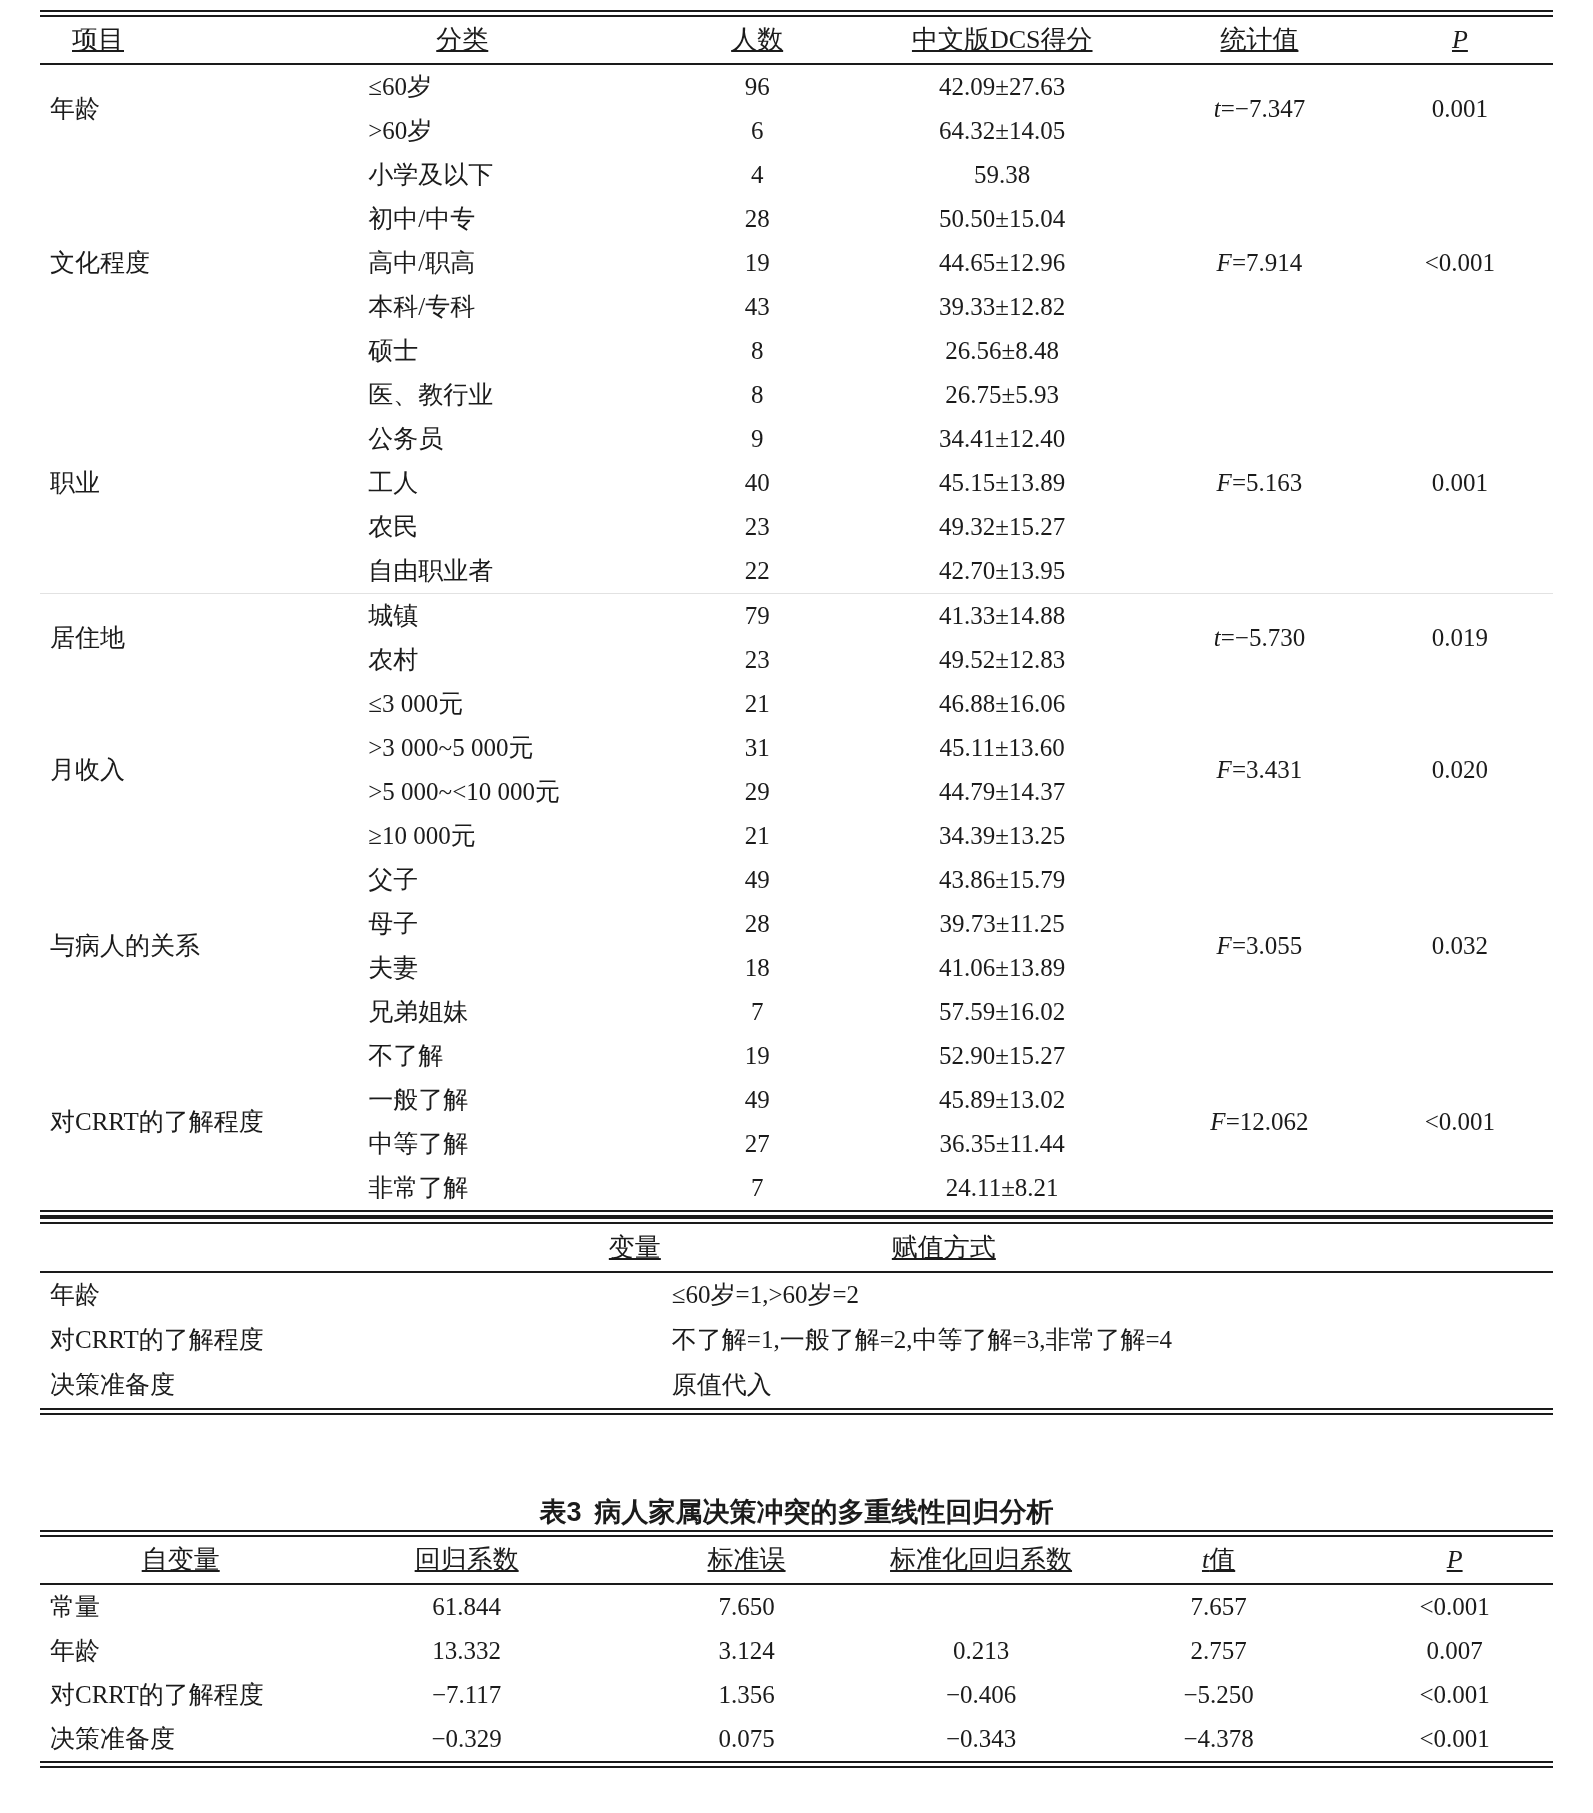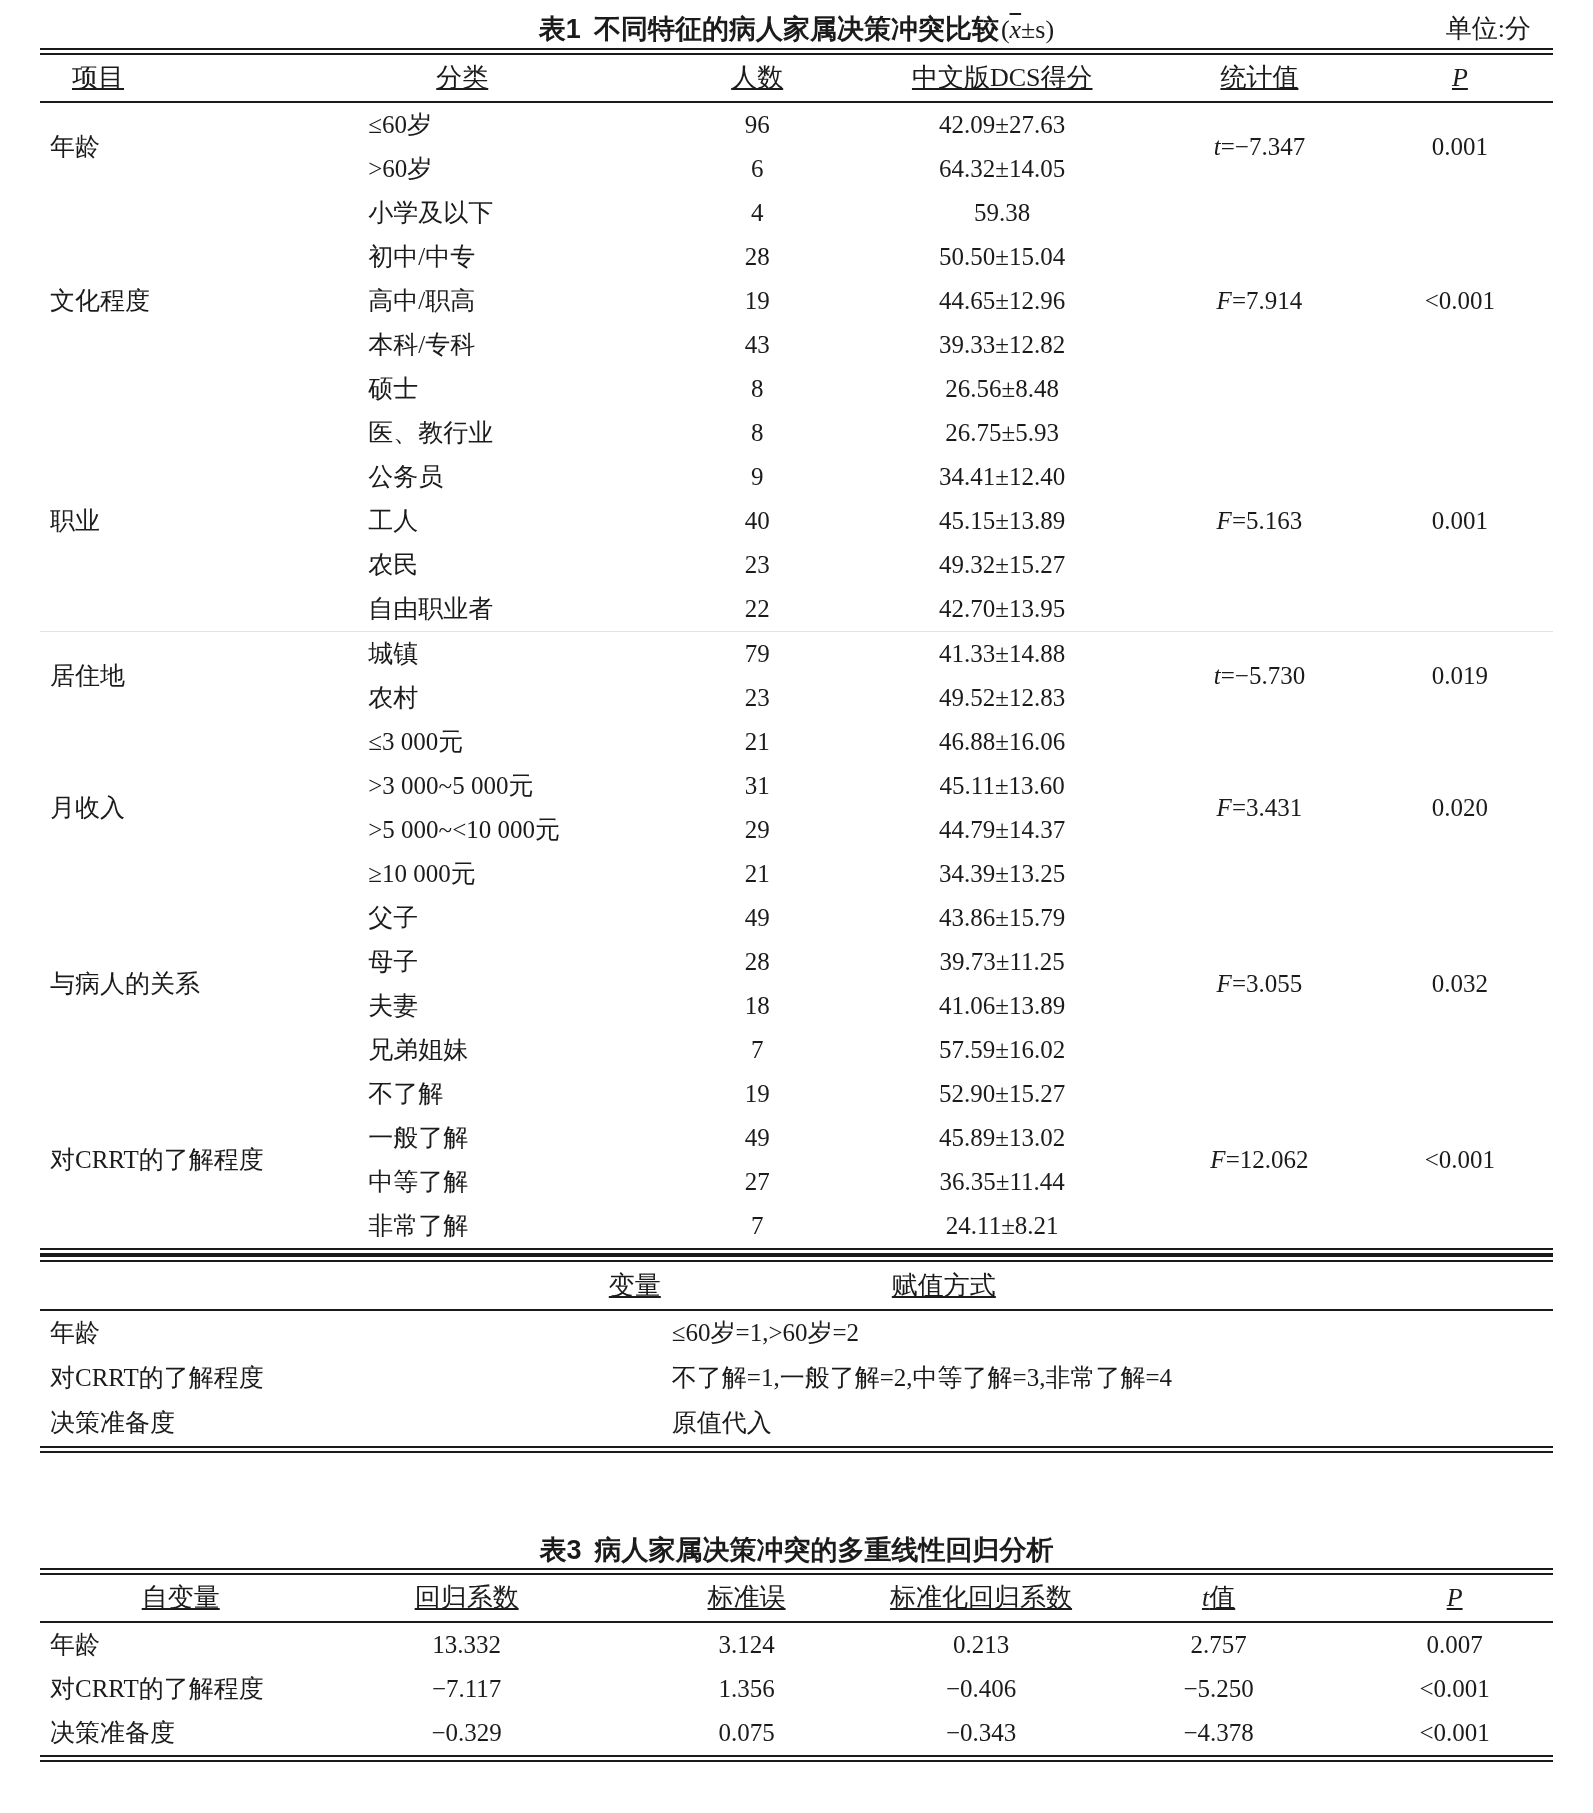--- a/index.html
+++ b/index.html
@@ -50,26 +50,20 @@
   .ovl{text-decoration:overline;}
   tr.divider td{border-top:1px solid #e2e2e2;}
   .cap2{margin-top:12px;height:36px;line-height:36px;}
   .cap3{margin-top:79px;height:36px;line-height:36px;}
 </style>
 </head>
 <body>
 
 <div class="page">
 
-  <div class="title-row">
-    <div class="t-caption">
-      <span>表1</span><span class="cap-gap">不同特征的病人家属决策冲突比较</span><span class="cap-math"><span>(</span><span class="it ovl">x</span><span>±s</span><span>)</span></span>
-    </div>
-    <div class="unit">单位:分</div>
-  </div>
 
   <table class="tbl tbl1">
     <colgroup>
       <col style="width:21.3%">
         <col style="width:19.8%">
         <col style="width:12.6%">
       <col style="width:19.8%">
         <col style="width:14.2%">
         <col style="width:12.3%">
     </colgroup>
@@ -284,20 +278,28 @@
           <th class="ac"><span>自变量</span></th>
           <th class="ac"><span>回归系数</span></th>
           <th class="ac"><span>标准误</span></th>
           <th class="ac"><span>标准化回归系数</span></th>
           <th class="ac"><span class="it">t</span><span>值</span></th>
           <th class="ac"><span class="it">P</span></th>
         </tr>
     </thead>
     <tbody>
         <tr>
+          <td class="al pad2">常量</td>
+          <td class="ac">61.844</td>
+          <td class="ac">7.650</td>
+          <td class="ac"></td>
+          <td class="ac">7.657</td>
+          <td class="ac">&lt;0.001</td>
+        </tr>
+        <tr>
           <td class="al pad2">年龄</td>
           <td class="ac">13.332</td>
           <td class="ac">3.124</td>
           <td class="ac">0.213</td>
           <td class="ac">2.757</td>
           <td class="ac">0.007</td>
         </tr>
         <tr>
           <td class="al pad2">对CRRT的了解程度</td>
           <td class="ac">−7.117</td>

